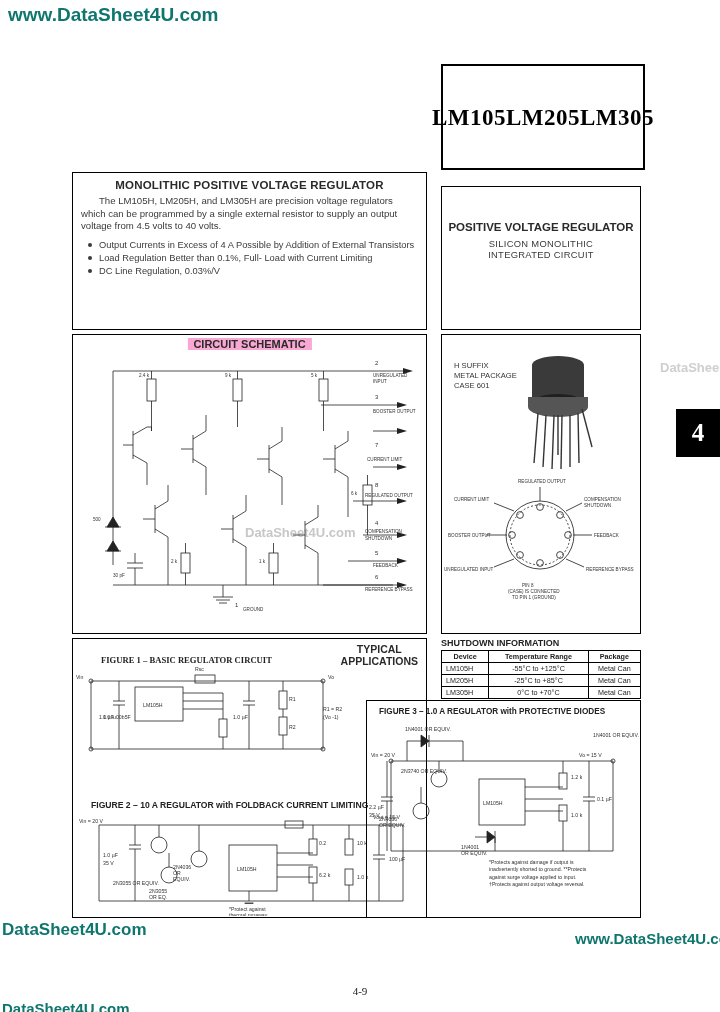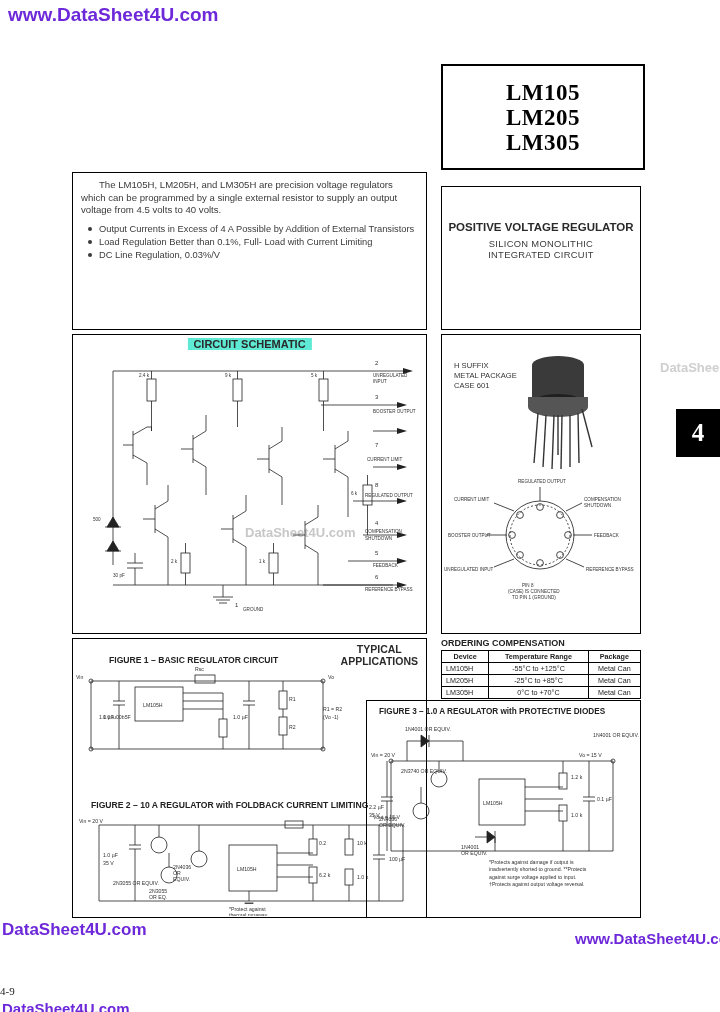--- a/index.html
+++ b/index.html
@@ -9,39 +9,39 @@
     font-family:"Liberation Sans", sans-serif;
     color:#000;
     position:relative;
     overflow:hidden;
   }
   .page{position:absolute;inset:0;}
 
   
   .wm{
     position:absolute;
-    color:#6d28d9;
+    color:#0f766e;
     font-family:"Liberation Sans", sans-serif;
     font-weight:bold;
     white-space:nowrap;
     pointer-events:none;
     user-select:none;
   }
   .wm1{left:8px;top:4px;font-size:19px;}
   .wm2{left:2px;top:920px;font-size:17px;}
   .wm3{left:2px;top:1000px;font-size:15px;}
   .wm4{left:575px;top:930px;font-size:15px;}
   .wm5{left:660px;top:360px;font-size:13px;color:#cfcfcf;}
   .wm6{left:245px;top:525px;font-size:13px;color:#c7c7c7;}
 
   
   .partbox{
     position:absolute;left:441px;top:64px;width:200px;height:102px;
     border:2px solid #000;
-    display:flex;flex-direction:column;align-items:center;justify-content:center;
+    display:flex;align-items:center;justify-content:center;
   }
   .partbox div{
     font-family:"Liberation Serif", serif;
     font-weight:bold;font-size:23px;line-height:25px;letter-spacing:.5px;
   }
 
   
   .tab{
     position:absolute;left:676px;top:409px;width:44px;height:48px;
     background:#000;color:#fff;
@@ -83,21 +83,21 @@
   .rightbox .l2{text-align:center;font-size:9.4px;color:#3a3a3a;margin-top:5px;letter-spacing:.3px;}
   .rightbox .l3{text-align:center;font-size:9.4px;color:#3a3a3a;letter-spacing:.3px;}
 
   
   .schembox{
     position:absolute;left:72px;top:334px;width:355px;height:300px;
     border:1.5px solid #000;box-sizing:border-box;
   }
   .schem-title{
     position:absolute;left:50%;transform:translateX(-50%);top:3px;
-    background:#5eead4;padding:0 6px;
+    background:#f9a8d4;padding:0 6px;
     font-weight:bold;font-size:11px;color:#2a2a2a;
   }
   .schem-canvas{position:absolute;inset:0;}
 
   
   .pkgbox{
     position:absolute;left:441px;top:334px;width:200px;height:300px;
     border:1.5px solid #000;box-sizing:border-box;
   }
   .pkg-lbl{
@@ -121,36 +121,36 @@
 
   
   .appbox{
     position:absolute;left:72px;top:638px;width:355px;height:280px;
     border:1.5px solid #000;box-sizing:border-box;
   }
   .app-title{
     position:absolute;right:8px;top:4px;text-align:center;
     font-weight:bold;font-size:10.5px;color:#2a2a2a;line-height:12px;
   }
-  .fig1-title{position:absolute;left:36px;top:16px;font-size:8.6px;font-weight:bold;color:#222;}
+  .fig1-title{position:absolute;left:28px;top:16px;font-size:8.6px;font-weight:bold;color:#222;font-family:Liberation Serif, serif;}
   .fig2-title{position:absolute;left:18px;top:161px;font-size:8.6px;font-weight:bold;color:#222;}
 
   
   .fig3box{
     position:absolute;left:366px;top:700px;width:275px;height:218px;
     border:1.5px solid #000;box-sizing:border-box;
   }
   .fig3-title{position:absolute;left:12px;top:6px;font-size:8.2px;font-weight:bold;color:#222;}
   .fig3-notes{
     position:absolute;left:122px;top:158px;width:105px;
     font-size:5.2px;line-height:7.4px;color:#333;
   }
 
   .pagenum{
-    position:absolute;left:0;right:0;top:985px;
+    position:absolute;left:0;right:0;top:985px;text-align:center;
     font-size:11px;color:#222;font-family:"Liberation Serif", serif;
   }
 
   .svgwrap{position:absolute;inset:0;}
   svg{display:block;}
   .tiny{font-size:4.6px;font-family:"Liberation Sans",sans-serif;fill:#333;}
   .tiny2{font-size:5.2px;font-family:"Liberation Sans",sans-serif;fill:#333;}
   .tiny3{font-size:6px;font-family:"Liberation Sans",sans-serif;fill:#333;}
 </style>
 </head>
@@ -167,20 +167,21 @@
 
   <div class="partbox">
     <div>LM105</div>
     <div>LM205</div>
     <div>LM305</div>
   </div>
 
   <div class="tab">4</div>
 
   <div class="descbox">
+    <div class="desc-title">MONOLITHIC POSITIVE VOLTAGE REGULATOR</div>
     <div class="desc-para">The LM105H, LM205H, and LM305H are precision voltage regulators which can be programmed by a single external resistor to supply an output voltage from 4.5 volts to 40 volts.</div>
     <ul class="bullets">
       <li>Output Currents in Excess of 4 A Possible by Addition of External Transistors</li>
       <li>Load Regulation Better than 0.1%, Full- Load with Current Limiting</li>
       <li>DC Line Regulation, 0.03%/V</li>
     </ul>
   </div>
 
   <div class="rightbox">
     <div class="l1">POSITIVE VOLTAGE REGULATOR</div>
@@ -404,21 +405,21 @@
           <text class="tiny" x="2" y="236">UNREGULATED INPUT</text>
           <text class="tiny" x="80" y="252">PIN 8</text>
           <text class="tiny" x="66" y="258">(CASE) IS CONNECTED</text>
           <text class="tiny" x="70" y="264">TO PIN 1 (GROUND)</text>
         </g>
       </svg>
     </div>
   </div>
 
   <div class="ordering">
-    <div class="oi-title">ORDERING COMPENSATION</div>
+    <div class="oi-title">SHUTDOWN INFORMATION</div>
     <table class="oi">
       <thead>
         <tr>
           <th>Device</th>
           <th>Temperature Range</th>
           <th>Package</th>
         </tr>
       </thead>
       <tbody>
         <tr>

